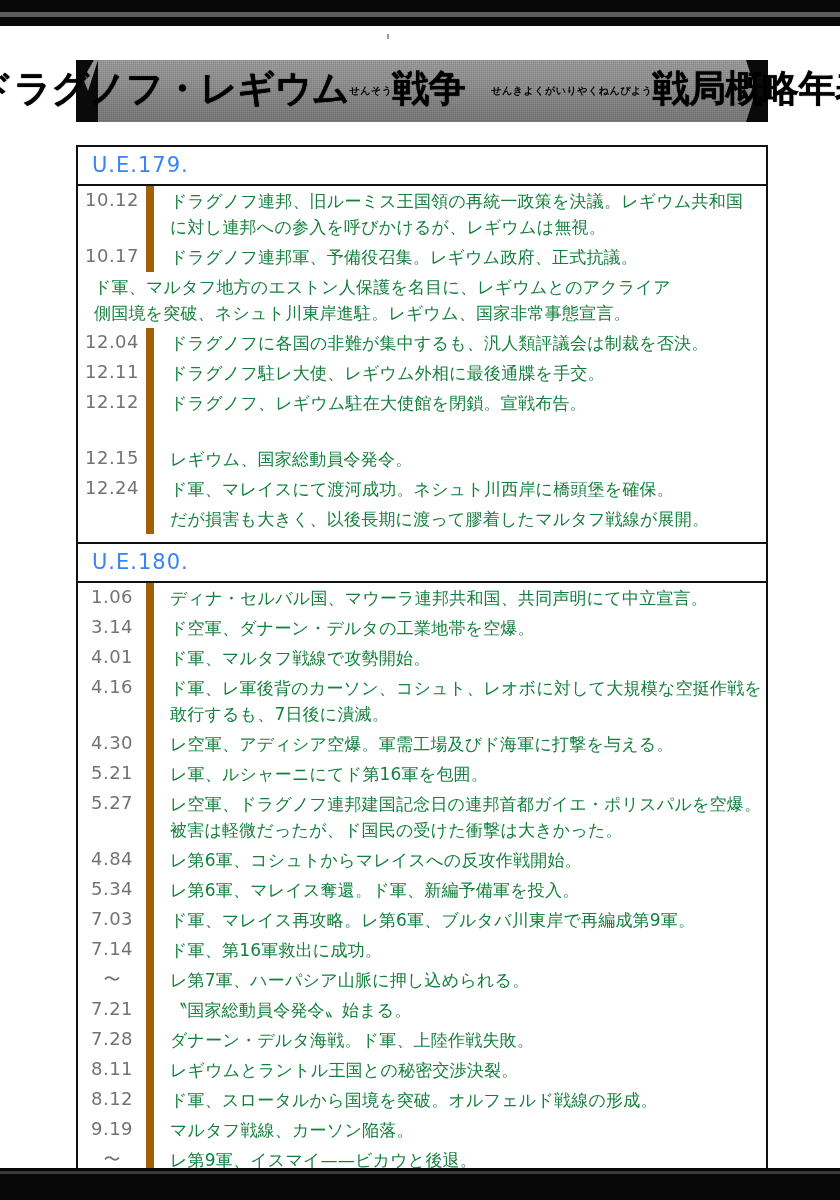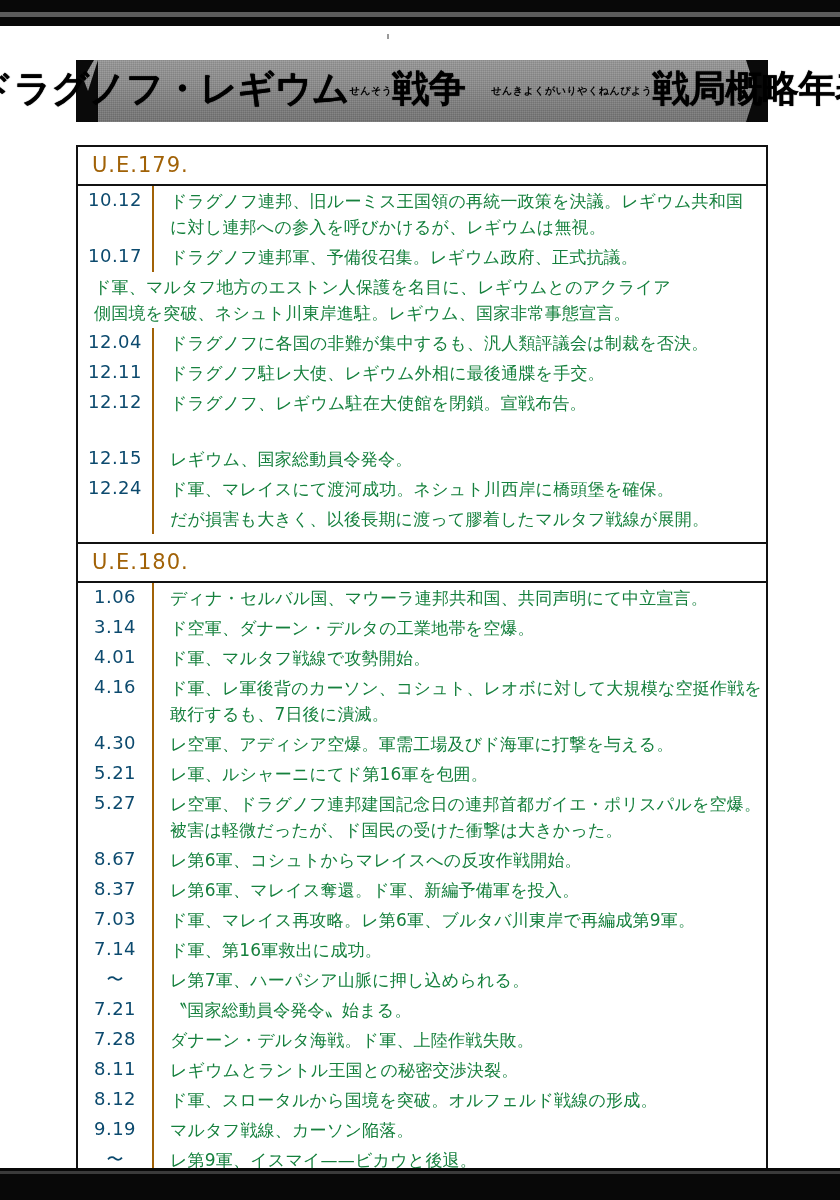--- a/index.html
+++ b/index.html
@@ -128,40 +128,40 @@
     width: 692px;
     border: 2px solid #111;
     box-sizing: border-box;
     background: #fff;
   }
   .era-row {
     border-bottom: 2px solid #111;
     padding: 6px 0 7px 14px;
     font-size: 21px;
     letter-spacing: 1px;
-    color: #a16207;
+    color: #3b82f6;
     font-family: "DejaVu Sans", "Liberation Sans", sans-serif;
   }
   .era-row.second { border-top: 2px solid #111; }
 
   .entries { display: block; }
   .entry-row {
     display: flex;
     align-items: stretch;
     min-height: 26px;
   }
   .entry-date {
     width: 76px;
     min-width: 76px;
     box-sizing: border-box;
-    border-right: 2px solid #a16207;
+    border-right: 8px solid #a16207;
     text-align: center;
     font-size: 18px;
     letter-spacing: 0.5px;
-    color: #0c4a6e;
+    color: #737373;
     padding-top: 3px;
     white-space: nowrap;
   }
   .entry-date.tilde {
     font-size: 17px;
     letter-spacing: 0;
   }
   .entry-text {
     flex: 1;
     padding: 2px 4px 2px 16px;
@@ -275,25 +275,25 @@
       <div class="entry-row">
         <div class="entry-date">5.21</div>
         <div class="entry-text">レ軍、ルシャーニにてド第16軍を包囲。</div>
       </div>
       <div class="entry-row two-line">
         <div class="entry-date">5.27</div>
         <div class="entry-text">レ空軍、ドラグノフ連邦建国記念日の連邦首都ガイエ・ポリスパルを空爆。
 被害は軽微だったが、ド国民の受けた衝撃は大きかった。</div>
       </div>
       <div class="entry-row">
-        <div class="entry-date">8.67</div>
+        <div class="entry-date">4.84</div>
         <div class="entry-text">レ第6軍、コシュトからマレイスへの反攻作戦開始。</div>
       </div>
       <div class="entry-row">
-        <div class="entry-date">8.37</div>
+        <div class="entry-date">5.34</div>
         <div class="entry-text">レ第6軍、マレイス奪還。ド軍、新編予備軍を投入。</div>
       </div>
       <div class="entry-row">
         <div class="entry-date">7.03</div>
         <div class="entry-text">ド軍、マレイス再攻略。レ第6軍、ブルタバ川東岸で再編成第9軍。</div>
       </div>
       <div class="entry-row">
         <div class="entry-date">7.14</div>
         <div class="entry-text">ド軍、第16軍救出に成功。</div>
       </div>

